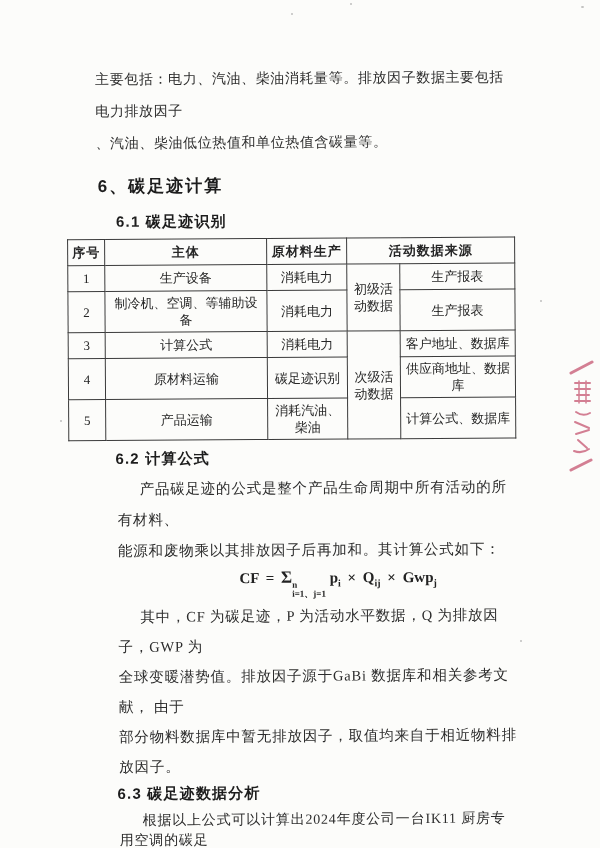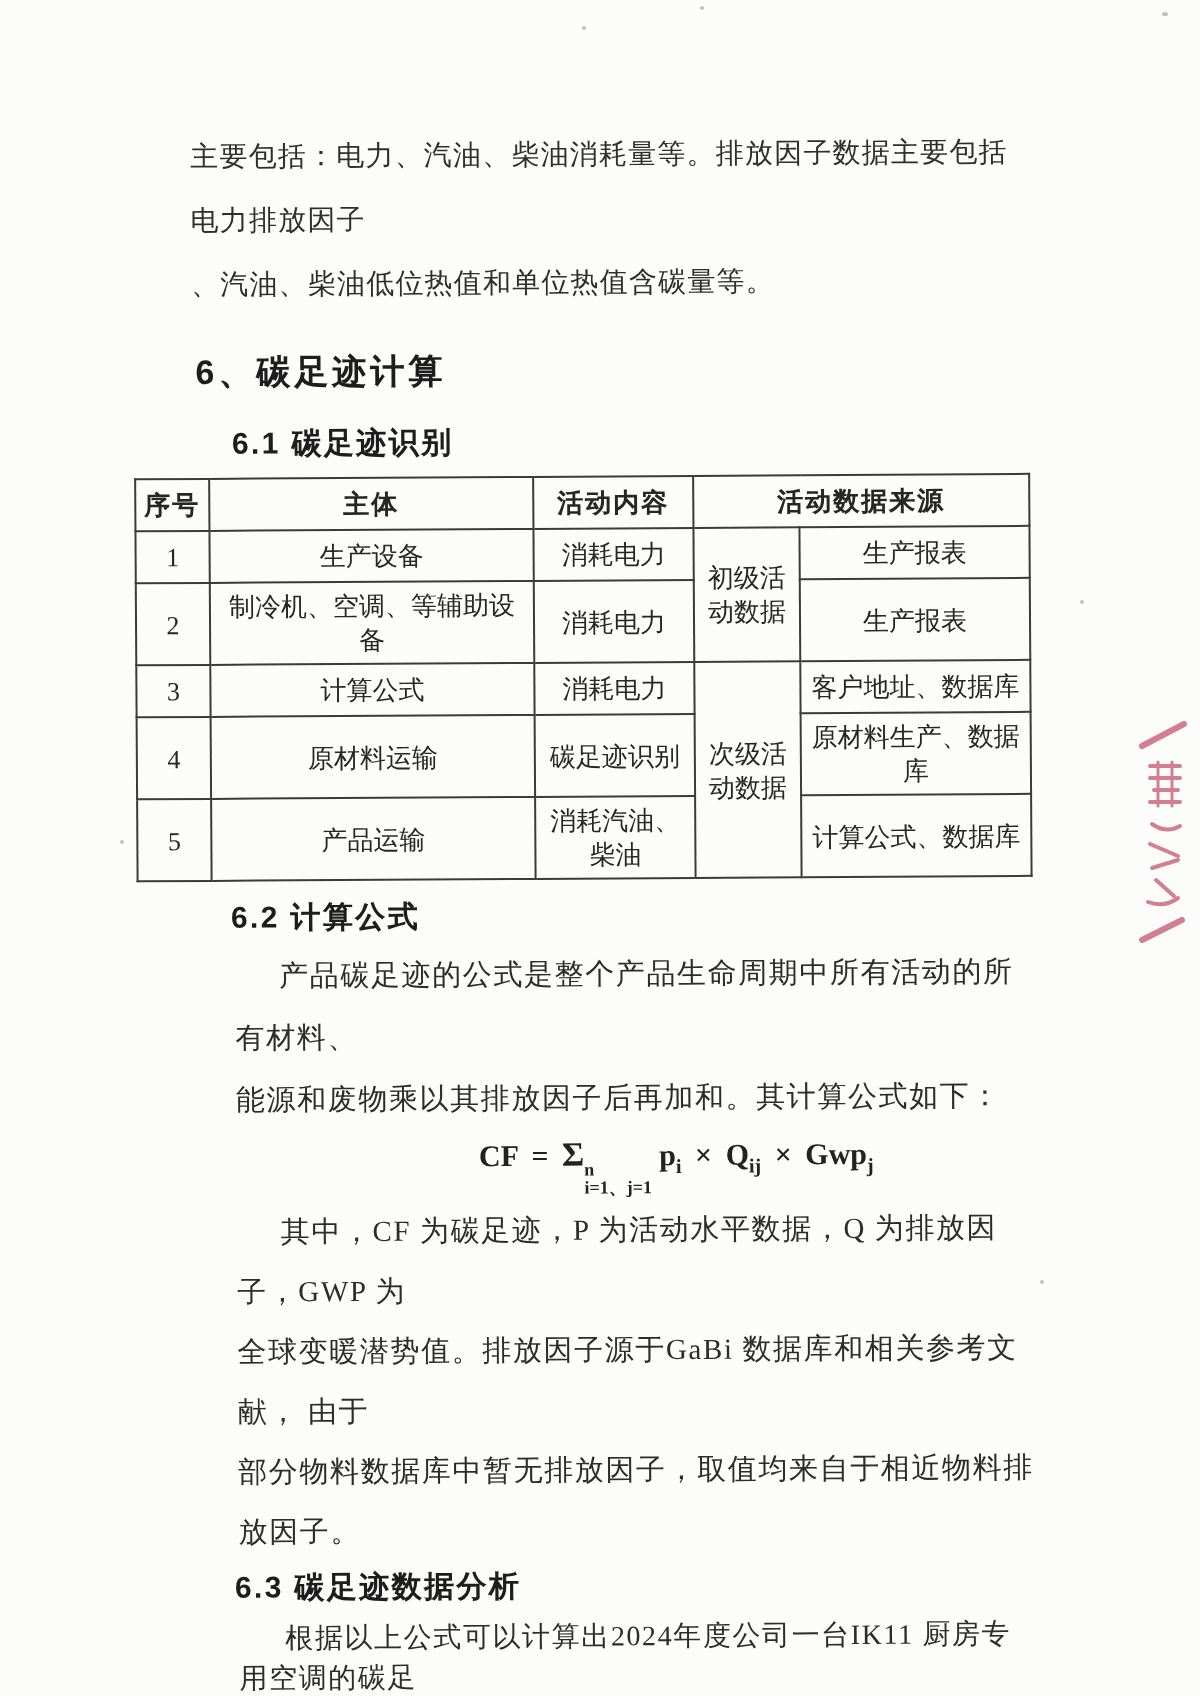--- a/index.html
+++ b/index.html
@@ -88,21 +88,21 @@
         <col style="width:37px">
           <col style="width:162px">
           <col style="width:80px">
           <col style="width:53px">
           <col style="width:115px">
       </colgroup>
       <tbody>
         <tr>
           <th>序号</th>
           <th>主体</th>
-          <th>活动内容</th>
+          <th>原材料生产</th>
           <th colspan="2">活动数据来源</th>
         </tr>
         <tr>
           <td>1</td>
           <td>生产设备</td>
           <td>消耗电力</td>
           <td rowspan="2">初级活
 动数据</td>
           <td>生产报表</td>
         </tr>
@@ -117,21 +117,21 @@
           <td>计算公式</td>
           <td>消耗电力</td>
           <td rowspan="3">次级活
 动数据</td>
           <td>客户地址、数据库</td>
         </tr>
         <tr>
           <td>4</td>
           <td>原材料运输</td>
           <td>碳足迹识别</td>
-          <td>原材料生产、数据库</td>
+          <td>供应商地址、数据库</td>
         </tr>
         <tr>
           <td>5</td>
           <td>产品运输</td>
           <td>消耗汽油、
 柴油</td>
           <td>计算公式、数据库</td>
         </tr>
       </tbody>
     </table>

